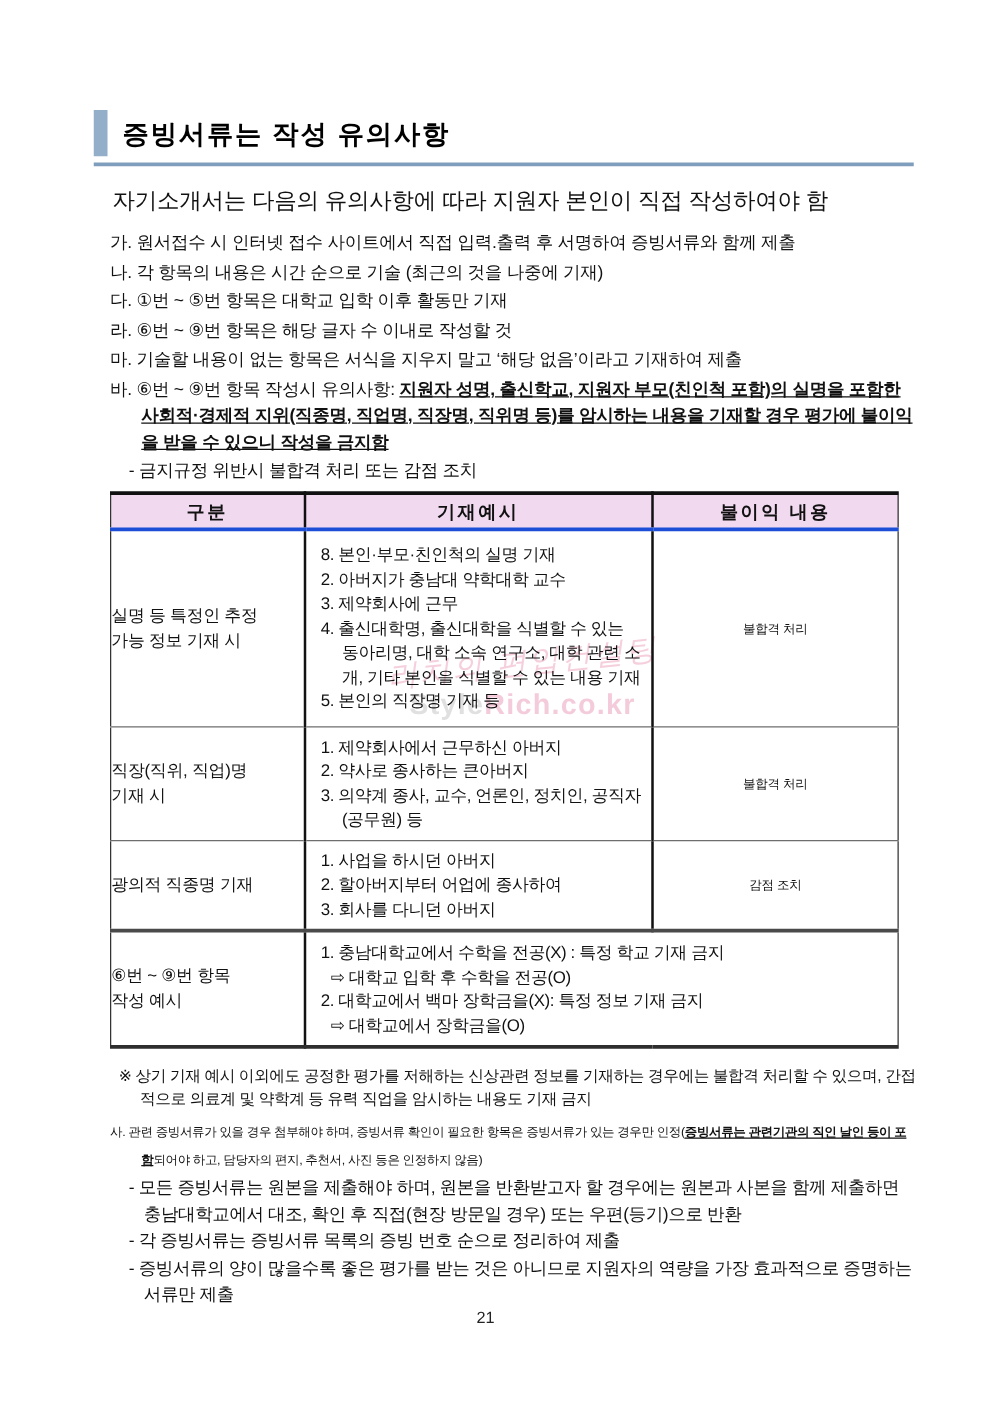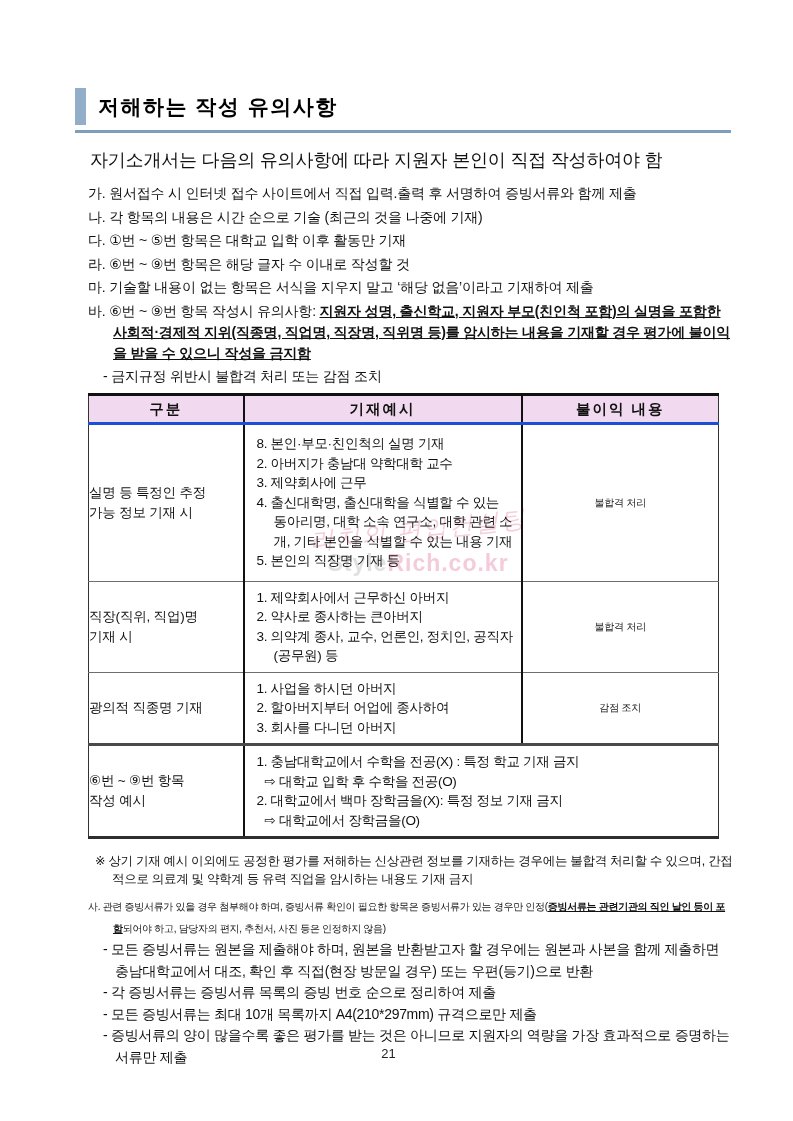--- a/index.html
+++ b/index.html
@@ -123,21 +123,21 @@
   <div class="watermark">
     <span class="wm-script">리치의 편입컨설팅</span>
     <span class="wm-url"><span class="gray">Style</span><span class="pink">Rich.co.kr</span></span>
   </div>
 
   <div class="content">
 
     <div class="title-block">
       <div class="title-row">
         <span class="title-accent"></span>
-        <h1 class="page-title">저해하는 작성 유의사항</h1>
+        <h1 class="page-title">증빙서류는 작성 유의사항</h1>
       </div>
       <div class="title-underline"></div>
     </div>
 
     <p class="intro">자기소개서는 다음의 유의사항에 따라 지원자 본인이 직접 작성하여야 함</p>
 
     <div class="glist">
       <p class="g-item"><span>가.</span> <span>원서접수 시 인터넷 접수 사이트에서 직접 입력.출력 후 서명하여 증빙서류와 함께 제출</span></p>
       <p class="g-item"><span>나.</span> <span>각 항목의 내용은 시간 순으로 기술 (최근의 것을 나중에 기재)</span></p>
       <p class="g-item"><span>다.</span> <span>①번 ~ ⑤번 항목은 대학교 입학 이후 활동만 기재</span></p>
@@ -212,20 +212,19 @@
         </tr>
       </tbody>
     </table>
 
     <p class="footnote"><span>※</span> <span>상기 기재 예시 이외에도 공정한 평가를 저해하는 신상관련 정보를 기재하는 경우에는 불합격 처리할 수 있으며, 간접적으로 의료계 및 약학계 등 유력 직업을 암시하는 내용도 기재 금지</span></p>
 
     <div class="att">
       <p class="att-head"><span>사.</span> <span>관련 증빙서류가 있을 경우 첨부해야 하며, 증빙서류 확인이 필요한 항목은 증빙서류가 있는 경우만 인정(</span><span class="emph">증빙서류는 관련기관의 직인 날인 등이 포함</span><span>되어야 하고, 담당자의 편지, 추천서, 사진 등은 인정하지 않음)</span></p>
       <p class="att-sub">- 모든 증빙서류는 원본을 제출해야 하며, 원본을 반환받고자 할 경우에는 원본과 사본을 함께 제출하면 충남대학교에서 대조, 확인 후 직접(현장 방문일 경우) 또는 우편(등기)으로 반환</p>
       <p class="att-sub">- 각 증빙서류는 증빙서류 목록의 증빙 번호 순으로 정리하여 제출</p>
-      <p class="att-sub">- 모든 증빙서류는 최대 10개 목록까지 A4(210*297mm) 규격으로만 제출</p>
       <p class="att-sub">- 증빙서류의 양이 많을수록 좋은 평가를 받는 것은 아니므로 지원자의 역량을 가장 효과적으로 증명하는 서류만 제출</p>
     </div>
 
   </div>
 
   <div class="page-number">21</div>
 </div>
 
 </body></html>

